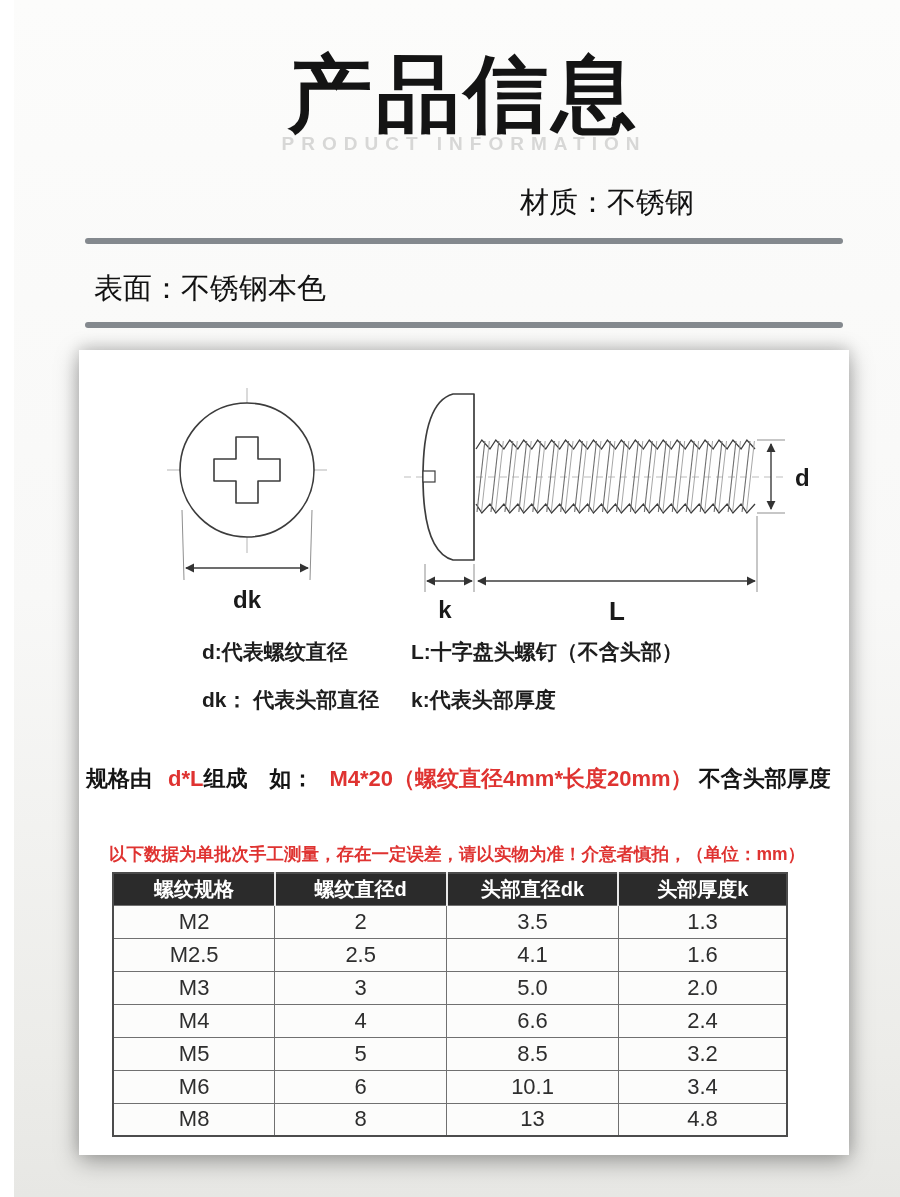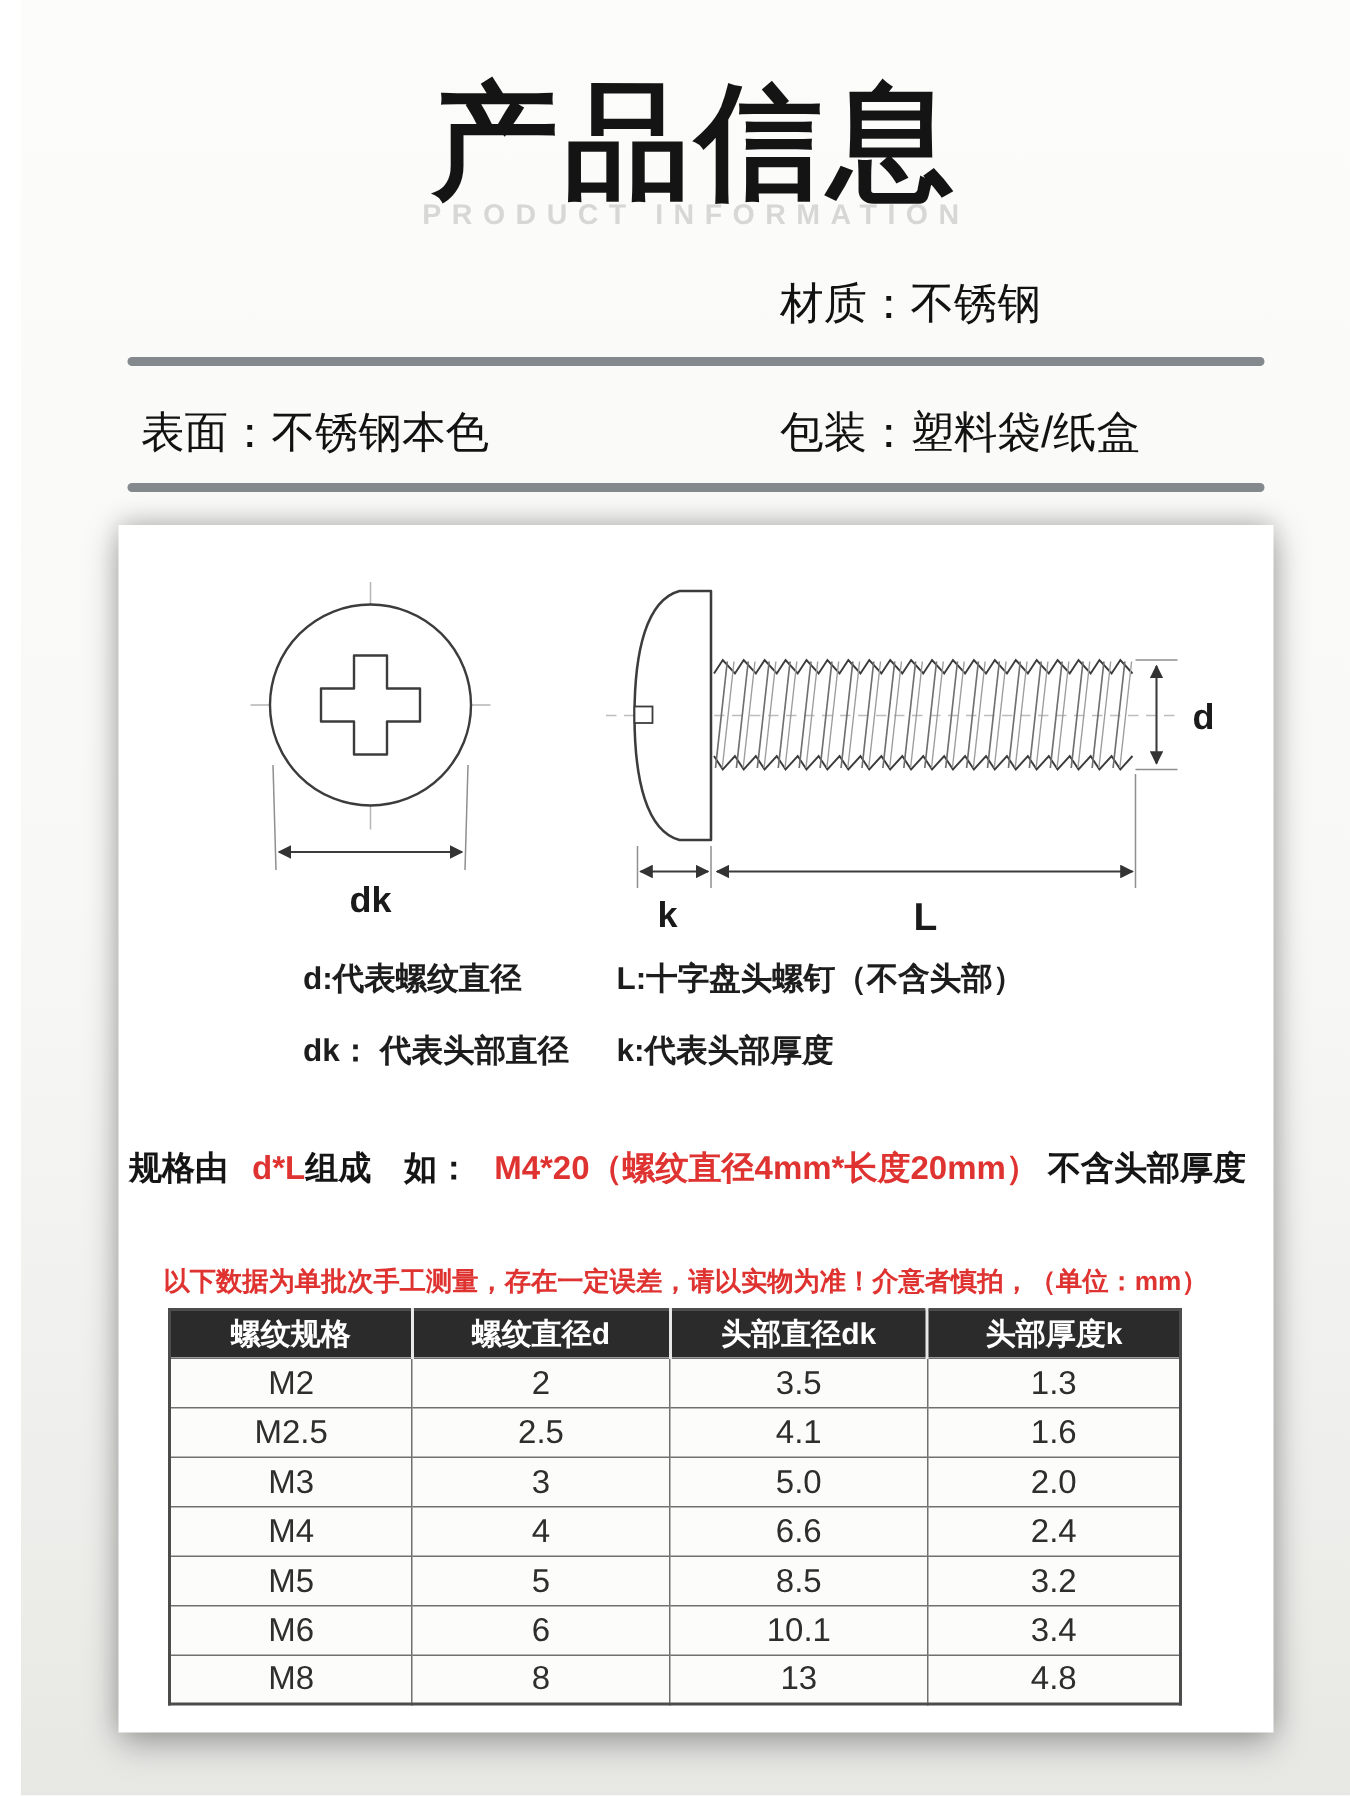--- a/index.html
+++ b/index.html
@@ -79,21 +79,20 @@
   <h1 class="title">产品信息</h1>
   <div class="subtitle">PRODUCT INFORMATION</div>
 
   <div class="specs">
     <div class="spec-row r1">
       <span class="spec-item right"><span>材质：</span><span>不锈钢</span></span>
     </div>
     <div class="divider d1"></div>
     <div class="spec-row r2">
       <span class="spec-item left"><span>表面：</span><span>不锈钢本色</span></span>
-      <span class="spec-item right"><span>包装：</span><span>塑料袋/纸盒</span></span>
     </div>
     <div class="divider d2"></div>
   </div>
 
   <div class="card">
 
     <svg class="diagram" viewBox="0 0 770 272" xmlns="http://www.w3.org/2000/svg">
       <defs>
         <marker id="arrow" viewBox="0 0 10 10" refX="9" refY="5" markerWidth="6.5" markerHeight="6.5" orient="auto-start-reverse">
           <path d="M0,0 L10,5 L0,10 z" fill="#333"></path>

